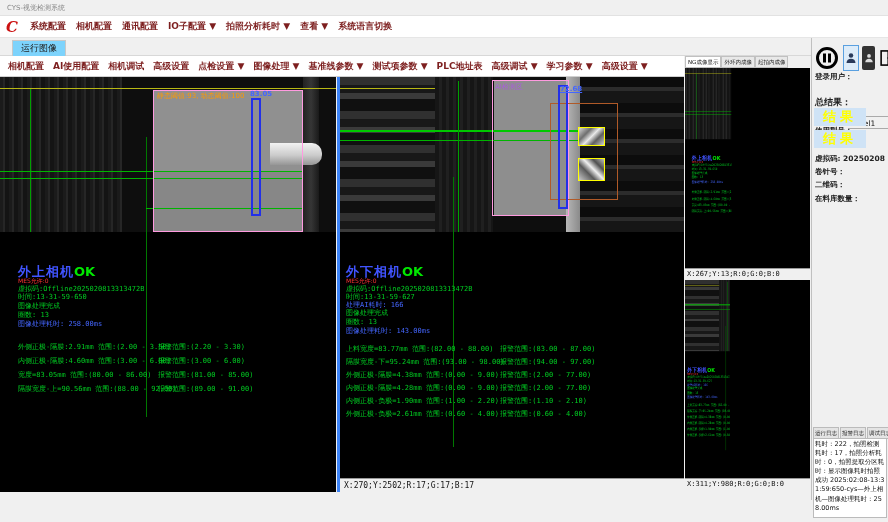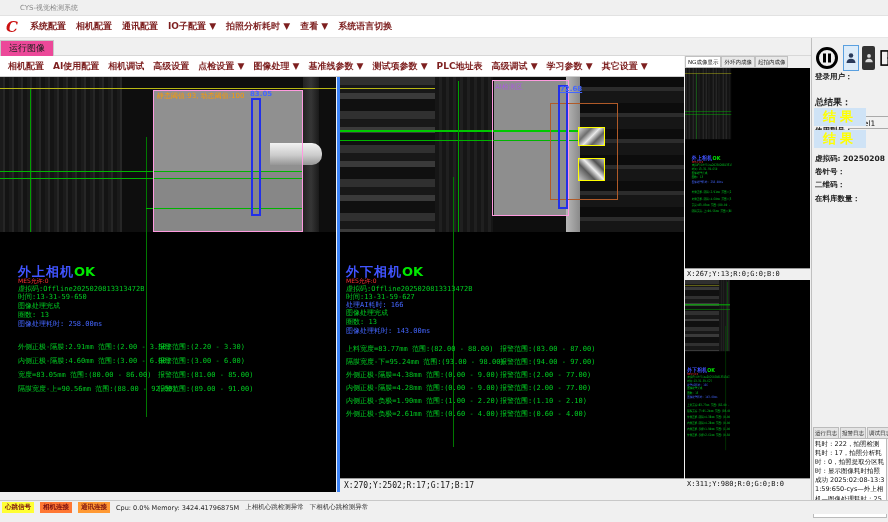--- a/index.html
+++ b/index.html
@@ -2,28 +2,28 @@
 <html><head>
 <meta charset="utf-8">
 <style>
   * { margin:0; padding:0; box-sizing:border-box; }
   html,body { width:888px; height:522px; overflow:hidden; }
   body { font-family:"DejaVu Sans",sans-serif; background:#ececec; position:relative; }
   #app { position:absolute; inset:0; width:888px; height:522px; background:#f0f0f0; }
 
   
   .titlebar { position:absolute; left:0; top:0; width:888px; height:16px; background:#f0f0f0;
-              border-bottom:1px solid #e2e2e2; color:#8a8a8a; font-size:7px; line-height:16px; padding-left:20px; }
+              border-bottom:1px solid #e2e2e2; color:#8a8a8a; font-size:7px; line-height:16px; padding-left:7px; }
   .menubar { position:absolute; left:0; top:16px; width:888px; height:22px; background:#ffffff;
              display:flex; align-items:center; gap:10px; padding-left:4px; border-bottom:1px solid #e6e6e6; }
   .logo { color:#cc1111; font:italic bold 15px "DejaVu Serif",serif; width:16px; text-align:center; }
   .menu-item { font-size:9px; font-weight:bold; color:#7d1f1f; white-space:nowrap; cursor:default; }
   .tabstrip { position:absolute; left:0; top:38px; width:888px; height:18px; background:#f0f0f0;
               border-bottom:1px solid #d8d8d8; }
-  .tab-active { position:absolute; left:0; top:2px; height:16px; padding:0 8px; background:#ec4899;
+  .tab-active { position:absolute; left:12px; top:2px; height:16px; padding:0 8px; background:#7dd3fc;
                 border:1px solid #c8c8c8; border-bottom:none; font-size:9px; line-height:15px; color:#222; }
   .toolbar { position:absolute; left:0; top:56px; width:684px; height:21px; background:#fff;
              display:flex; align-items:center; gap:9px; padding-left:8px; border-bottom:1px solid #d0d0d0; }
   .tool-item { font-size:9px; font-weight:bold; color:#7d1f1f; white-space:nowrap; }
 
   
   .view { position:absolute; background:#000; }
   #left-view { left:0; top:77px; width:336px; height:415px; }
   #mid-view  { left:337px; top:77px; width:347px; height:415px; border-left:3px solid #3b82f6; }
   .view-inner { position:absolute; left:0; top:0; width:100%; height:401px; background:#000; overflow:hidden; }
@@ -105,21 +105,21 @@
     <span class="tool-item">AI使用配置</span>
     <span class="tool-item">相机调试</span>
     <span class="tool-item">高级设置</span>
     <span class="tool-item">点检设置 ▼</span>
     <span class="tool-item">图像处理 ▼</span>
     <span class="tool-item">基准线参数 ▼</span>
     <span class="tool-item">测试项参数 ▼</span>
     <span class="tool-item">PLC地址表</span>
     <span class="tool-item">高级调试 ▼</span>
     <span class="tool-item">学习参数 ▼</span>
-    <span class="tool-item">其它设置 ▼</span>
+    <span class="tool-item">高级设置 ▼</span>
   </div>
 
   <div class="view" id="left-view">
     <div class="view-inner" id="lv-inner">
       <div class="scene">
         <div class="abs" style="left:0;top:0;width:122px;height:155px;background:repeating-linear-gradient(90deg,#1b1b1b 0 3px,#262626 3px 5px,#141414 5px 9px);"></div>
         <div class="abs" style="left:303px;top:0;width:16px;height:155px;background:linear-gradient(90deg,#222,#363636,#1a1a1a);"></div>
         <div class="abs" style="left:154px;top:13px;width:148px;height:142px;background:linear-gradient(180deg,#909090 0 58%,#878787 58% 100%);"></div>
         <div class="abs" style="left:270px;top:66px;width:52px;height:22px;background:linear-gradient(180deg,#f2f2f2,#cccccc 55%,#969696);border-radius:0 10px 10px 0;z-index:3;"></div>
         <div class="abs" style="left:0;top:11px;width:336px;height:1px;background:#b8b814;z-index:4;"></div>
@@ -318,22 +318,14 @@
     <span class="rp-label" style="left:3px;top:156px;">在料库数量：</span>
 
     <div class="log-tabs">
       <span class="log-tab">运行日志</span>
       <span class="log-tab">报警日志</span>
       <span class="log-tab">调试日志</span>
     </div>
     <div class="log-box">耗时：222，拍照检测耗时：17，拍照分析耗时：0，拍照提取分区耗时：显示图像耗时拍照成功 2025:02:08-13:31:59:650-cys—外上相机—图像处理耗时：258.00ms</div>
   </div>
 
-  <div id="bottom-bar">
-    <span class="badge badge-1">心跳信号</span>
-    <span class="badge badge-2">相机连接</span>
-    <span class="badge badge-3">通讯连接</span>
-    <span class="cpu-text">Cpu: 0.0% Memory: 3424.41796875M</span>
-    <span class="warn-text">上相机心跳检测异常</span>
-    <span class="warn-text">下相机心跳检测异常</span>
-  </div>
 
 </div>
 
 </body></html>

